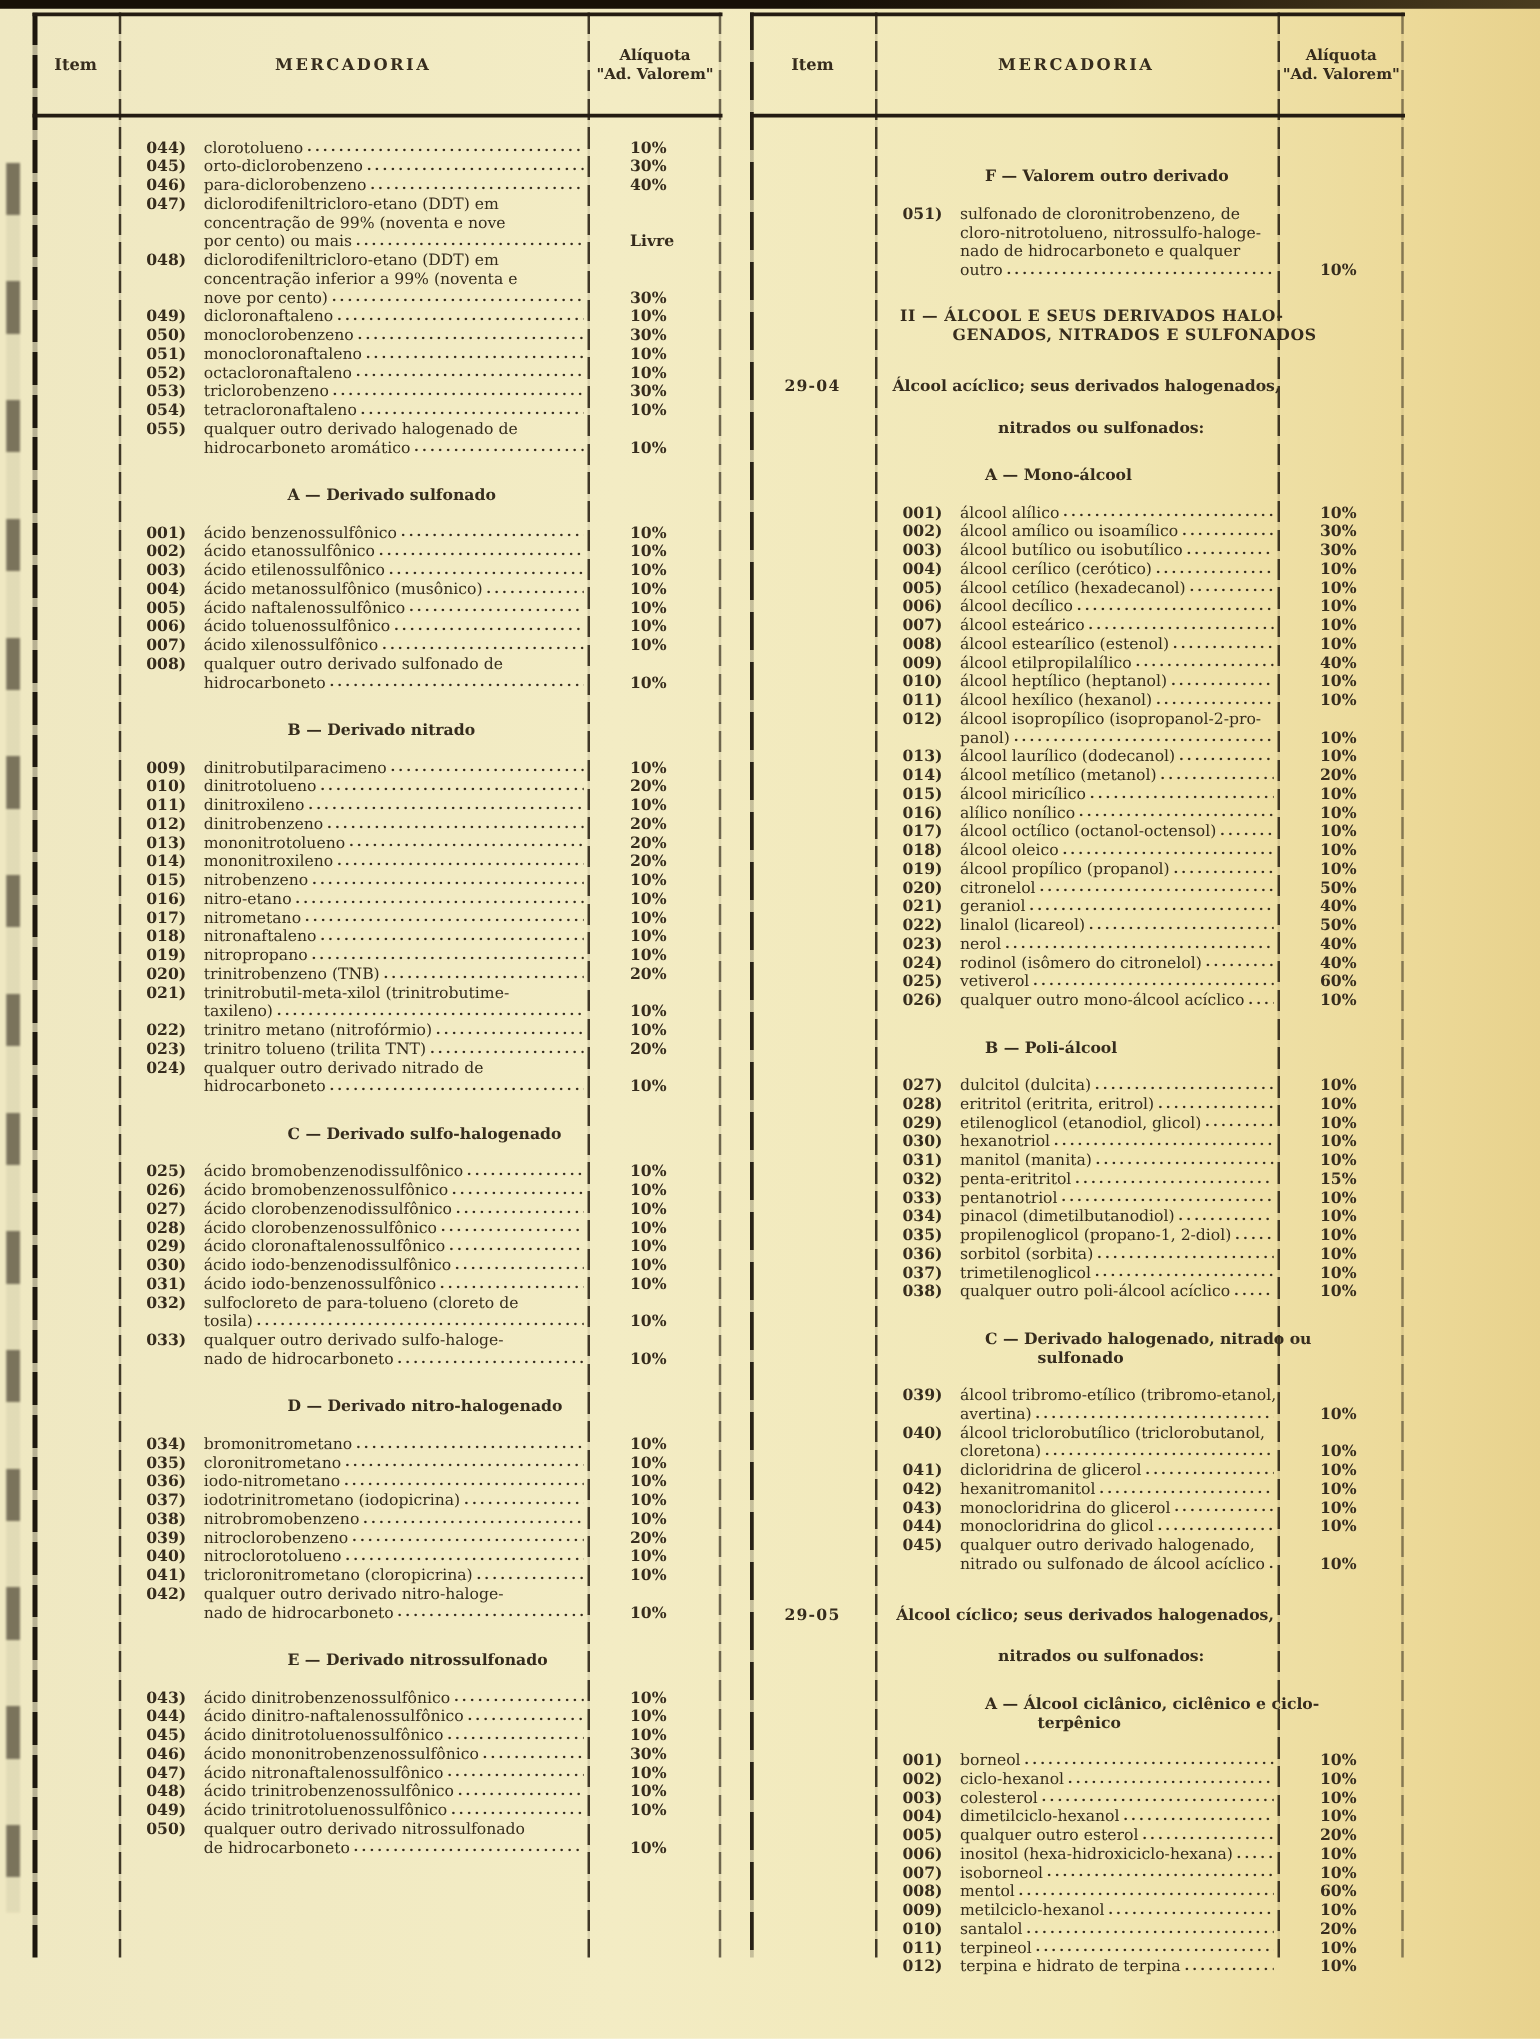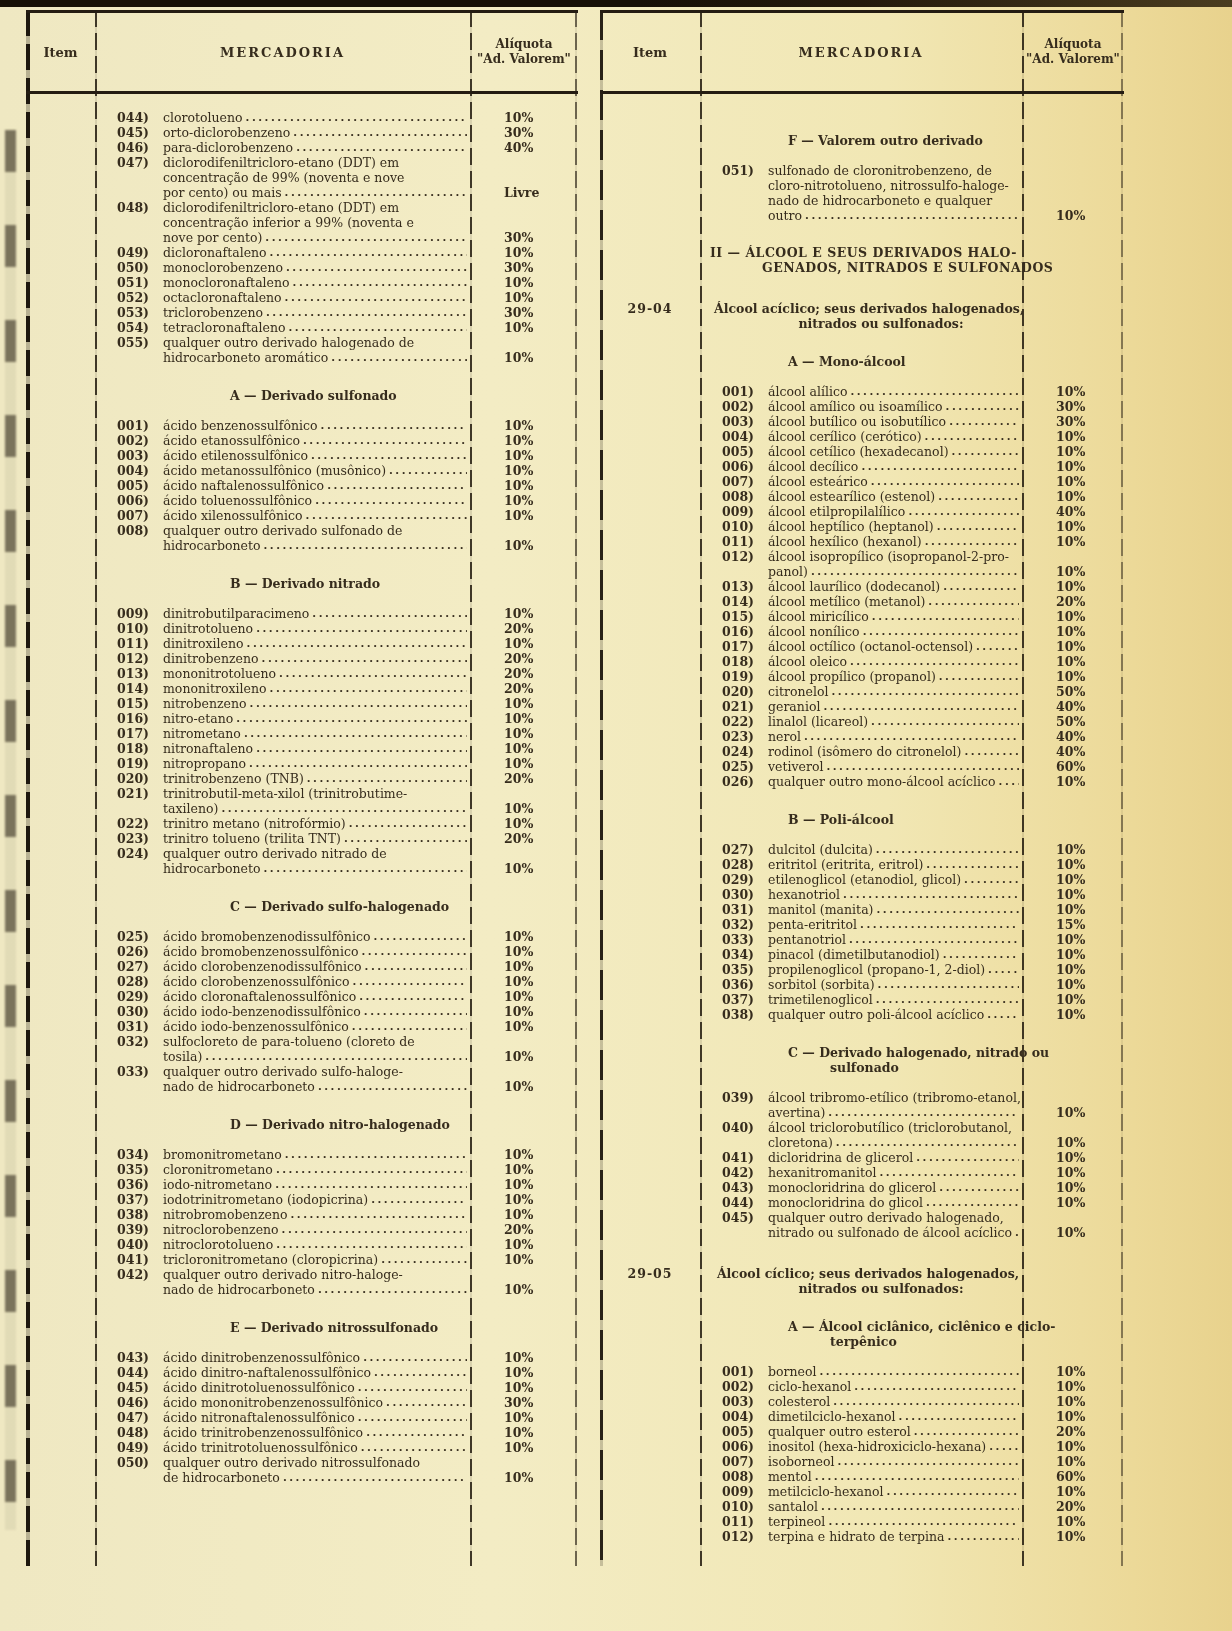--- a/index.html
+++ b/index.html
@@ -47,24 +47,24 @@
   .ln{display:flex;white-space:nowrap;}
   .txt{flex:none;}
   .leader{flex:1;min-width:0;overflow:hidden;white-space:nowrap;letter-spacing:2.5px;margin:0 3px;font-weight:700;font-size:11px;}
   .cr{width:var(--rcw);flex:none;padding-left:34px;box-sizing:border-box;}
   .rate{font-weight:700;}
   .section-ln{padding-left:135px;font-weight:700;white-space:nowrap;}
   .section-ln.cont{padding-left:177px;}
   .panel-right .section-ln{padding-left:88px;}
   .panel-right .section-ln.cont{padding-left:130px;}
   .group-ln{padding-left:6px;font-weight:600;white-space:nowrap;text-align:center;}
-  .group-ln.cont{padding-left:34px;}
+  .group-ln.cont{padding-left:34px;margin-top:18px;}
   .panel-right .group-ln{padding-left:14px;}
   .panel-right .group-ln.cont{padding-left:40px;}
-  .roman-ln{padding-left:10px;font-weight:700;white-space:nowrap;letter-spacing:.5px;}
+  .roman-ln{padding-left:20px;font-weight:700;white-space:nowrap;letter-spacing:.5px;}
   .roman-ln.cont{padding-left:62px;}
 </style>
 </head>
 <body>
 
 <div class="page">
   <div class="top-bar"></div>
   <div class="left-smudge"></div>
 
   <div class="panel panel-left">
@@ -1224,21 +1224,21 @@
             </div>
           </div>
           <div class="cr"><span class="rate">10%</span></div>
         </div>
         <div class="row r-entry">
           <div class="ci"></div>
           <div class="cm cm-entry">
             <span class="num">016)</span>
             <div class="lines">
               <div class="ln">
-                <span class="txt">álcool nonílico</span>
+                <span class="txt">alílico nonílico</span>
                 <span class="leader">..........................................................................................</span>
               </div>
             </div>
           </div>
           <div class="cr"><span class="rate">10%</span></div>
         </div>
         <div class="row r-entry">
           <div class="ci"></div>
           <div class="cm cm-entry">
             <span class="num">017)</span>

